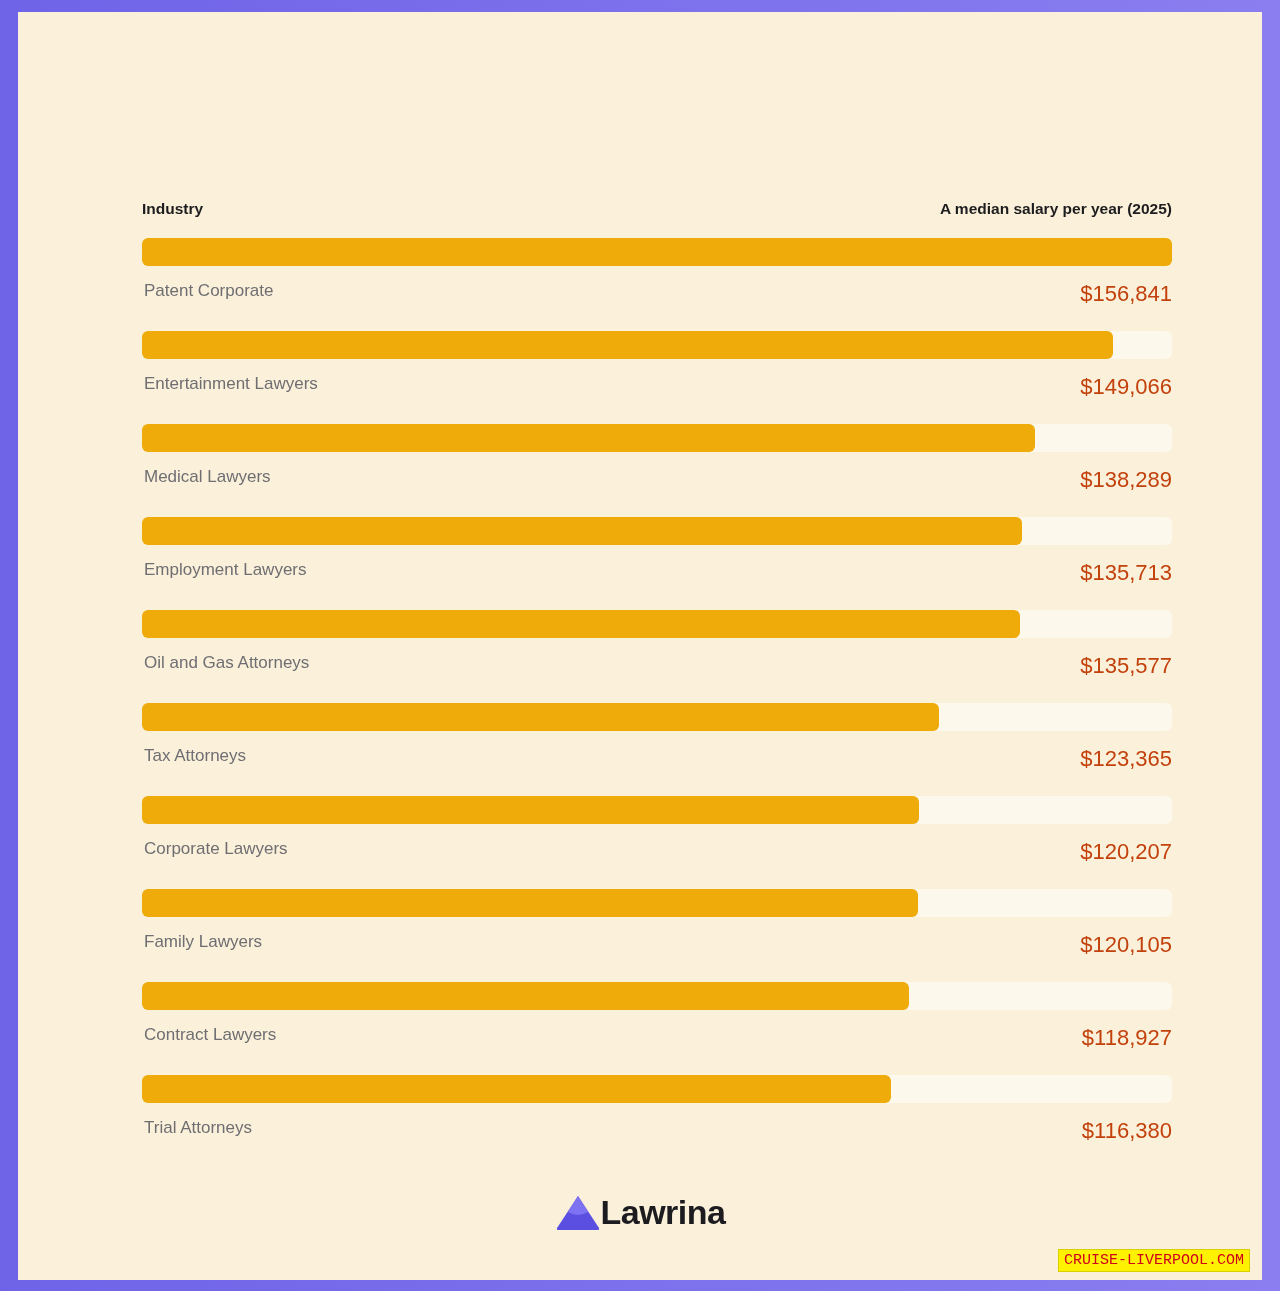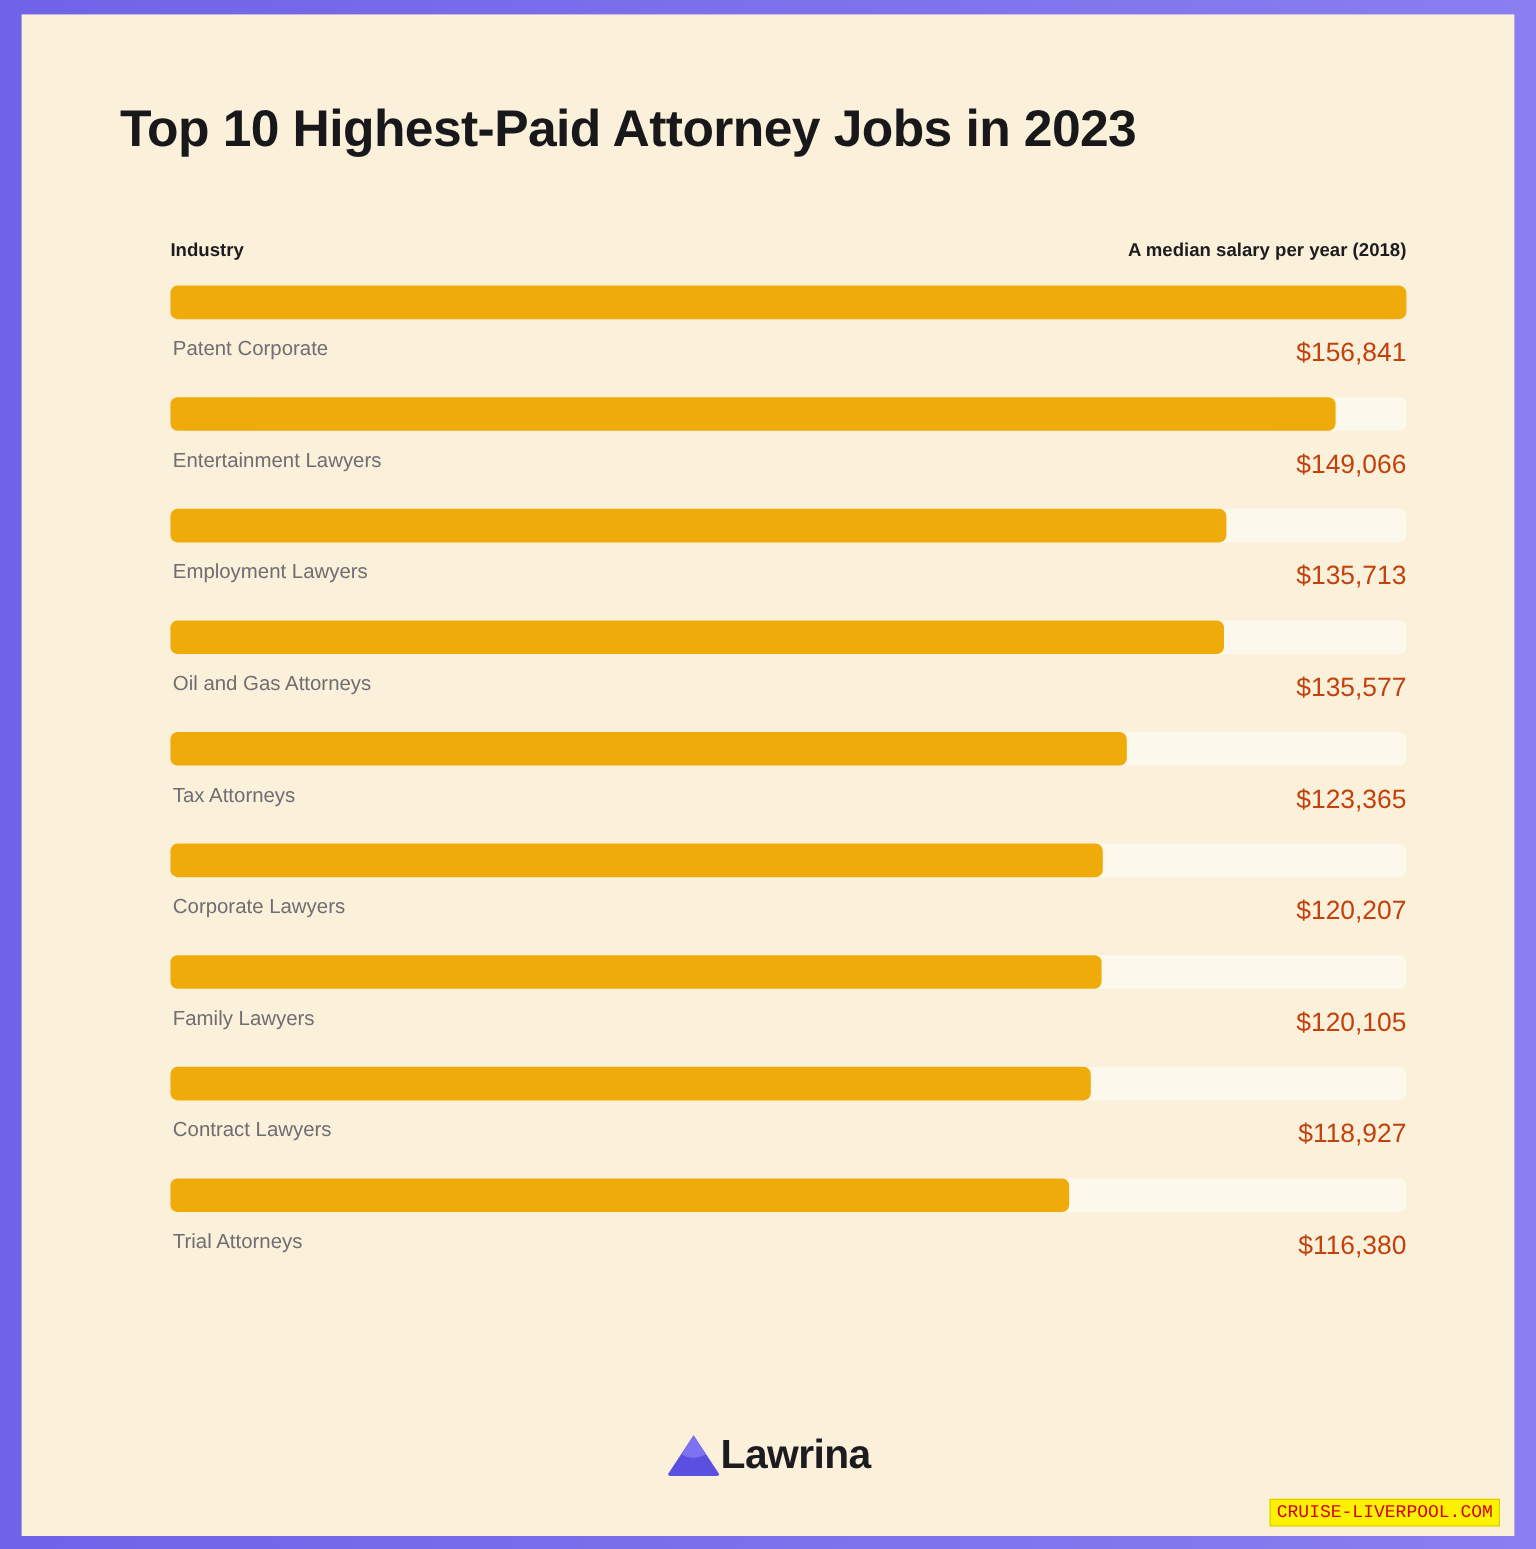--- a/index.html
+++ b/index.html
@@ -125,39 +125,45 @@
     padding: 2px 5px;
     border: 1px solid #d8cf00;
   }
 </style>
 </head>
 <body>
 
 <div id="frame">
   <div id="card">
 
-    <div class="chart-title">Top 10 Highest-Paid Attorney Jobs in 2023</div>
 
     <div class="col-header left">Industry</div>
-    <div class="col-header right">A median salary per year (2018)</div>
+    <div class="col-header right">A median salary per year (2025)</div>
 
     <div class="rows" id="rows">
         <div class="row">
           <div class="bar-track">
             <div class="bar-fill" style="width: 100%; background: rgb(238, 171, 9);"></div>
           </div>
           <div class="row-label">Patent Corporate</div>
           <div class="row-value">$156,841</div>
         </div>
         <div class="row">
           <div class="bar-track">
             <div class="bar-fill" style="width: 94.3%; background: rgb(238, 171, 9);"></div>
           </div>
           <div class="row-label">Entertainment Lawyers</div>
           <div class="row-value">$149,066</div>
+        </div>
+        <div class="row">
+          <div class="bar-track">
+            <div class="bar-fill" style="width: 86.7%; background: rgb(238, 171, 9);"></div>
+          </div>
+          <div class="row-label">Medical Lawyers</div>
+          <div class="row-value">$138,289</div>
         </div>
         <div class="row">
           <div class="bar-track">
             <div class="bar-fill" style="width: 85.4%; background: rgb(238, 171, 9);"></div>
           </div>
           <div class="row-label">Employment Lawyers</div>
           <div class="row-value">$135,713</div>
         </div>
         <div class="row">
           <div class="bar-track">

